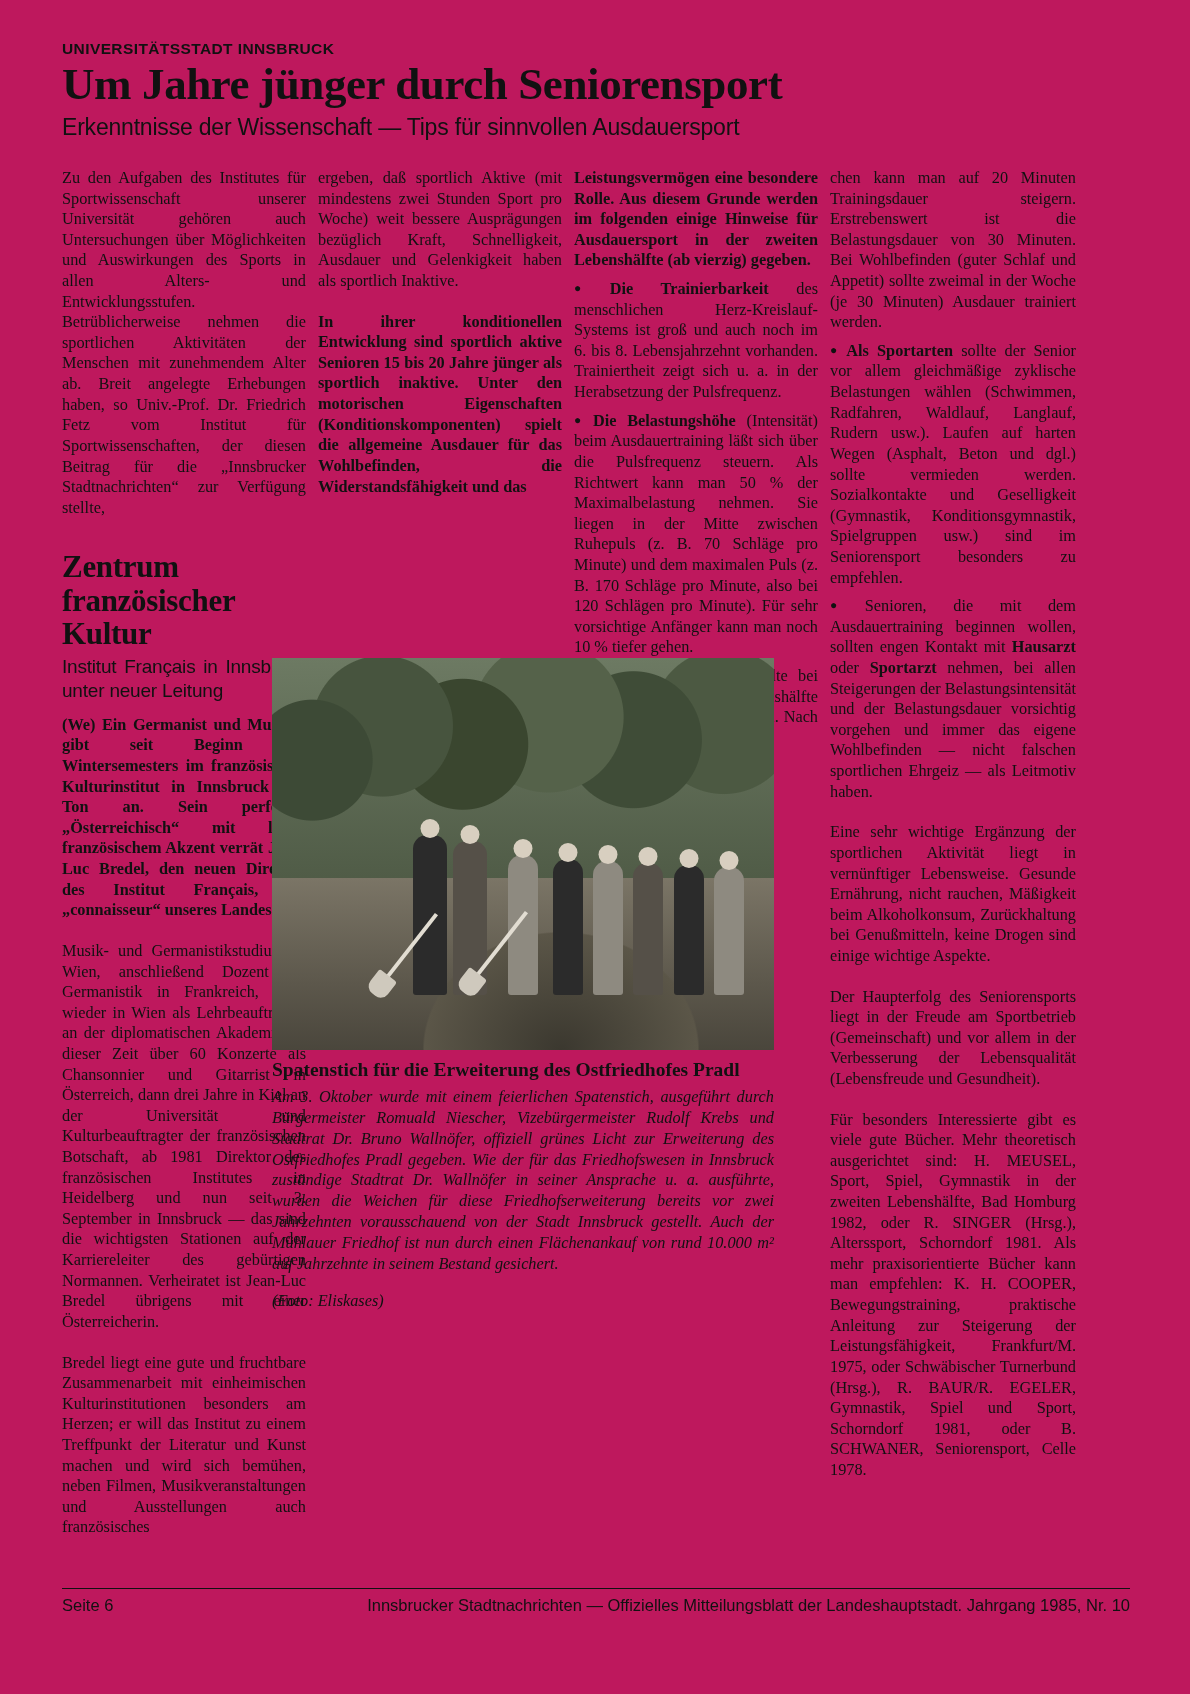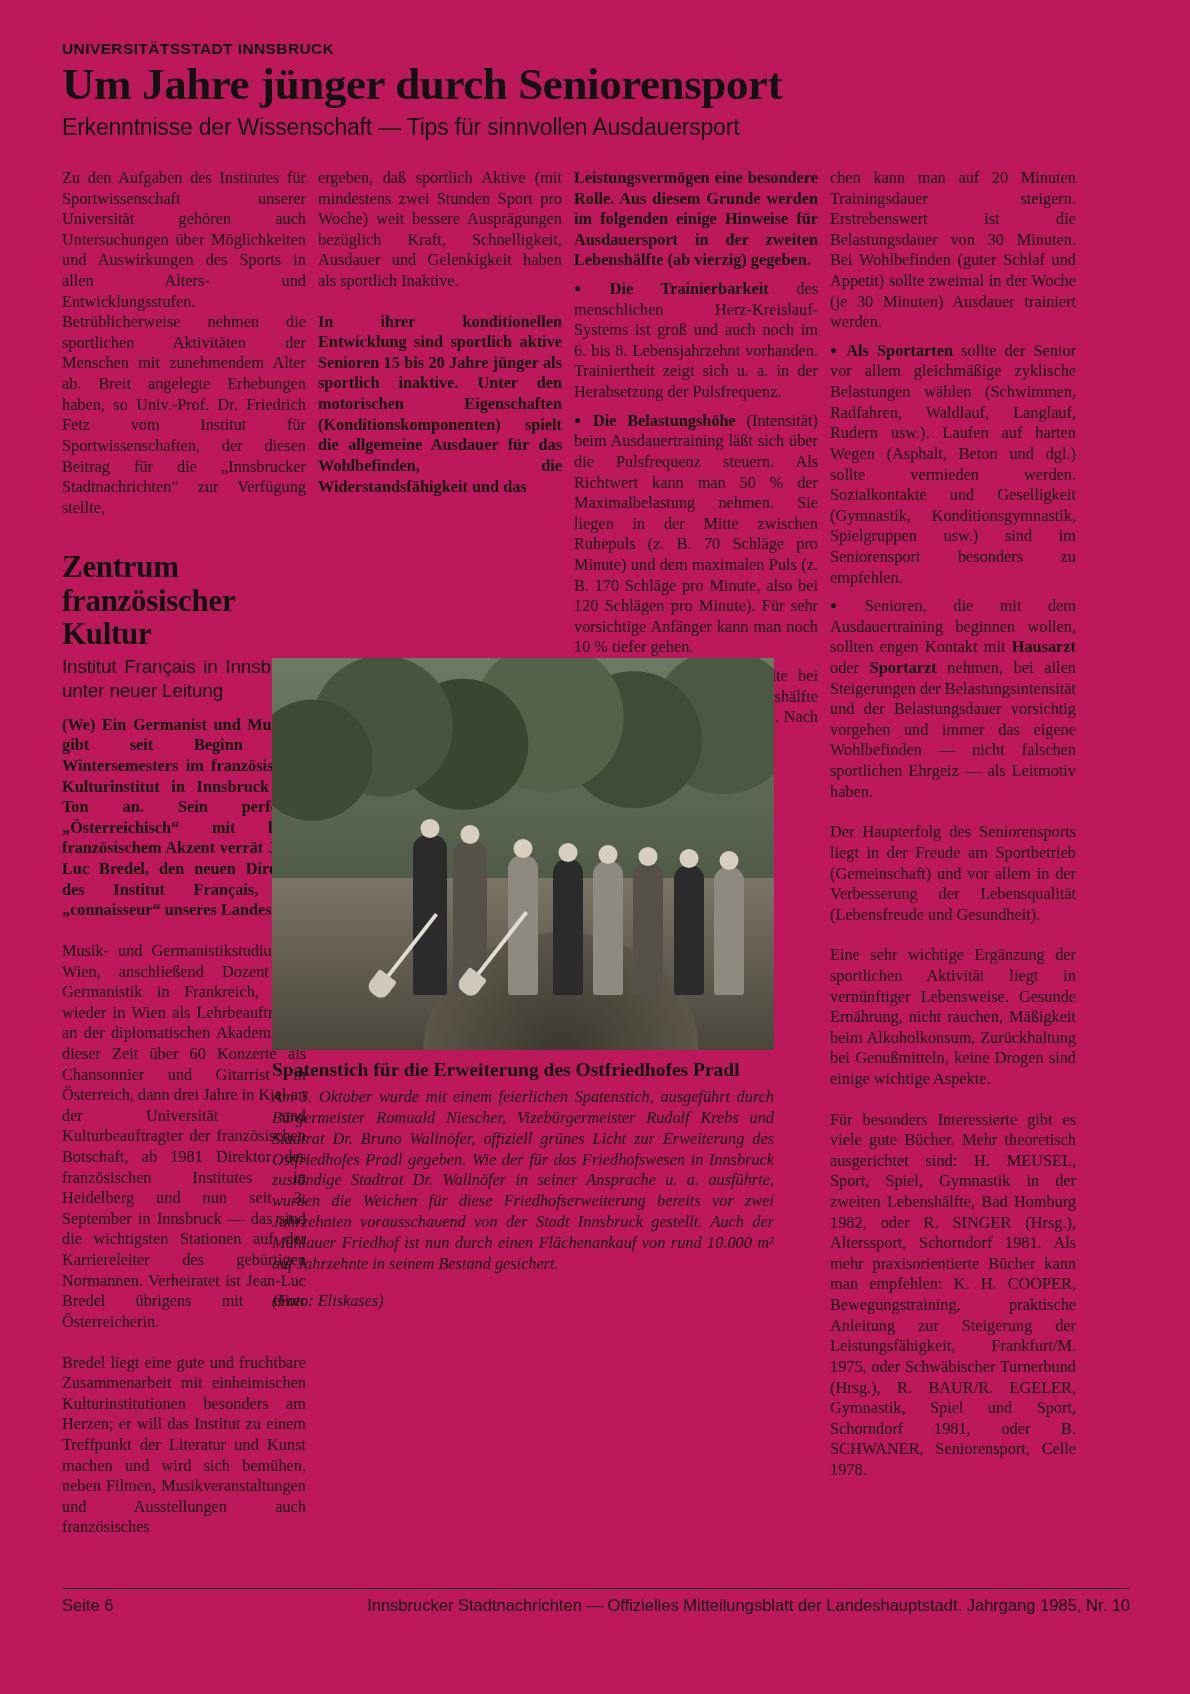--- a/index.html
+++ b/index.html
@@ -254,22 +254,22 @@
       <p class="para bullet-p"><span class="bul b">Die Belastungsdauer</span><span> sollte bei Anfängern in der ersten Lebenshälfte nur 5 bis 10 Minuten betragen. Nach einigen Wo-</span></p>
     </div>
 
     <div class="col col4">
       <p class="para">chen kann man auf 20 Minuten Trainingsdauer steigern. Erstrebenswert ist die Belastungsdauer von 30 Minuten. Bei Wohlbefinden (guter Schlaf und Appetit) sollte zweimal in der Woche (je 30 Minuten) Ausdauer trainiert werden.</p>
 
       <p class="para bullet-p"><span class="bul b">Als Sportarten</span><span> sollte der Senior vor allem gleichmäßige zyklische Belastungen wählen (Schwimmen, Radfahren, Waldlauf, Langlauf, Rudern usw.). Laufen auf harten Wegen (Asphalt, Beton und dgl.) sollte vermieden werden. Sozialkontakte und Geselligkeit (Gymnastik, Konditionsgymnastik, Spielgruppen usw.) sind im Seniorensport besonders zu empfehlen.</span></p>
 
       <p class="para bullet-p"><span class="bul"></span><span>Senioren, die mit dem Ausdauertraining beginnen wollen, sollten engen Kontakt mit </span><span class="b">Hausarzt</span><span> oder </span><span class="b">Sportarzt</span><span> nehmen, bei allen Steigerungen der Belastungsintensität und der Belastungsdauer vorsichtig vorgehen und immer das eigene Wohlbefinden — nicht falschen sportlichen Ehrgeiz — als Leitmotiv haben.</span></p>
 
+      <p class="para gap">Eine sehr wichtige Ergänzung der sportlichen Aktivität liegt in vernünftiger Lebensweise. Gesunde Ernährung, nicht rauchen, Mäßigkeit beim Alkoholkonsum, Zurückhaltung bei Genußmitteln, keine Drogen sind einige wichtige Aspekte.</p>
       <p class="para gap">Der Haupterfolg des Seniorensports liegt in der Freude am Sportbetrieb (Gemeinschaft) und vor allem in der Verbesserung der Lebensqualität (Lebensfreude und Gesundheit).</p>
-      <p class="para gap">Eine sehr wichtige Ergänzung der sportlichen Aktivität liegt in vernünftiger Lebensweise. Gesunde Ernährung, nicht rauchen, Mäßigkeit beim Alkoholkonsum, Zurückhaltung bei Genußmitteln, keine Drogen sind einige wichtige Aspekte.</p>
       <p class="para gap">Für besonders Interessierte gibt es viele gute Bücher. Mehr theoretisch ausgerichtet sind: H. MEUSEL, Sport, Spiel, Gymnastik in der zweiten Lebenshälfte, Bad Homburg 1982, oder R. SINGER (Hrsg.), Alterssport, Schorndorf 1981. Als mehr praxisorientierte Bücher kann man empfehlen: K. H. COOPER, Bewegungstraining, praktische Anleitung zur Steigerung der Leistungsfähigkeit, Frankfurt/M. 1975, oder Schwäbischer Turnerbund (Hrsg.), R. BAUR/R. EGELER, Gymnastik, Spiel und Sport, Schorndorf 1981, oder B. SCHWANER, Seniorensport, Celle 1978.</p>
     </div>
 
   </div>
 
   <div class="photo-block">
     <div class="photo">
       <div class="sky"></div>
       <div class="trees"></div>
       <div class="ground"></div>

